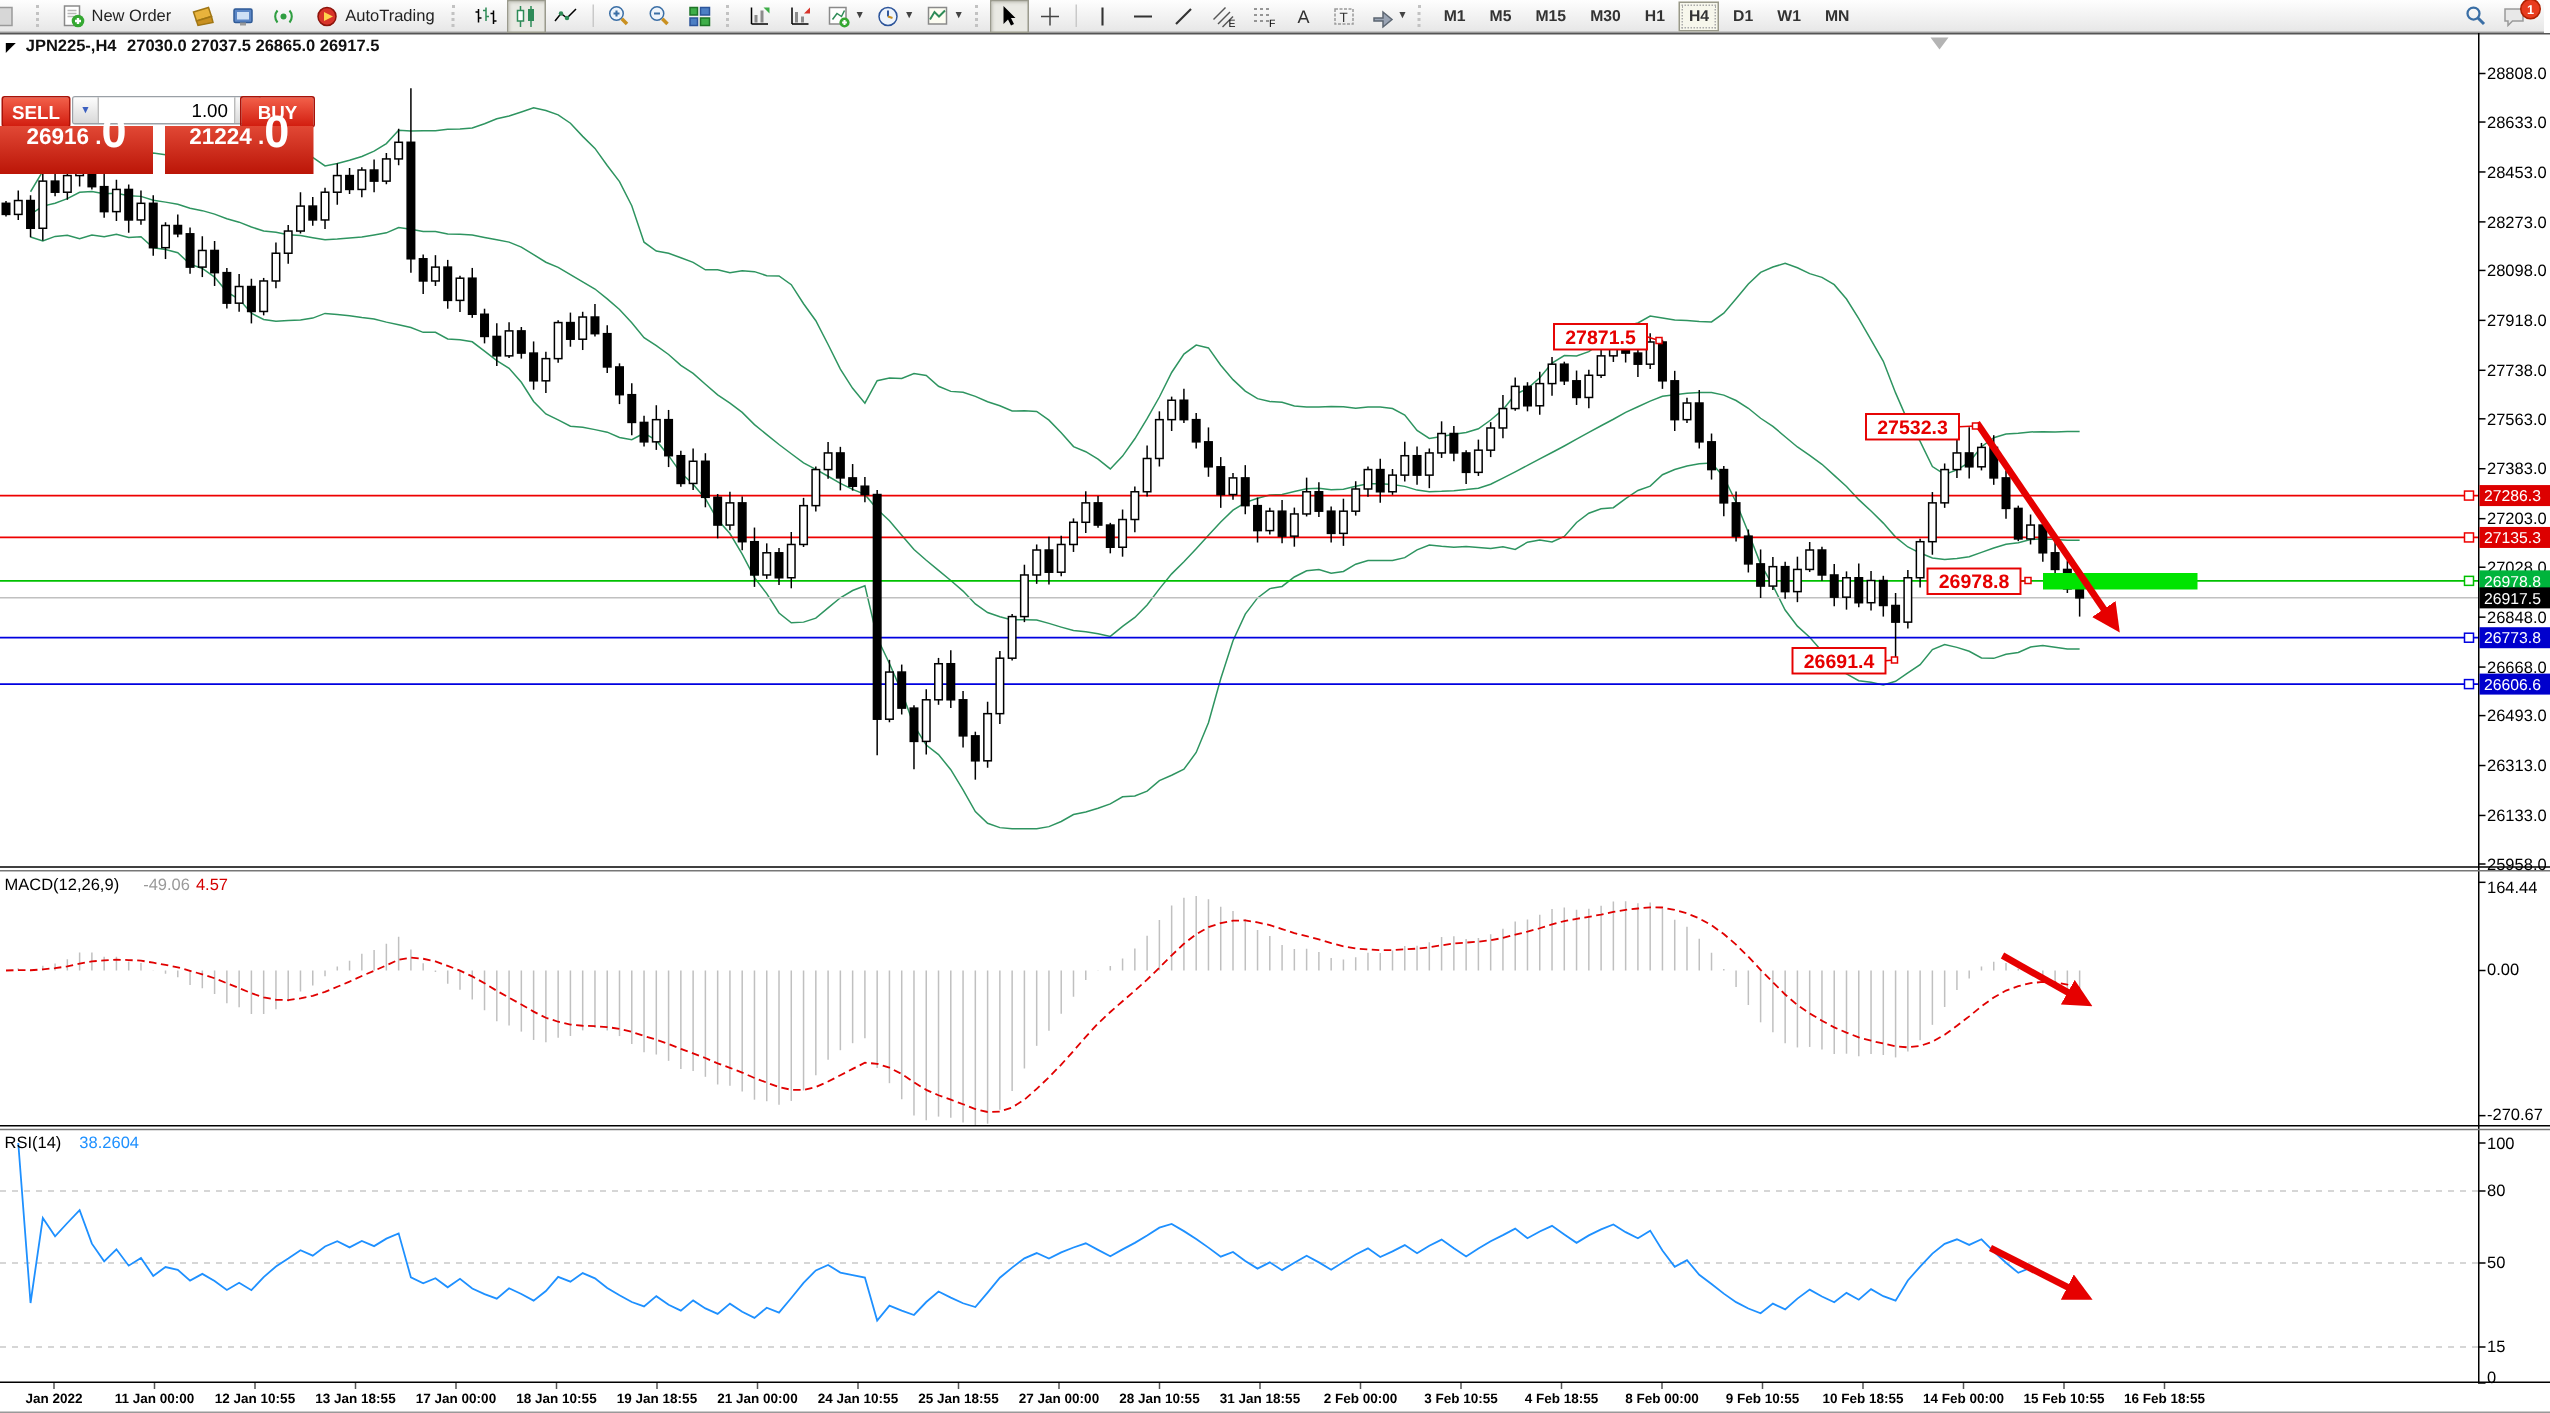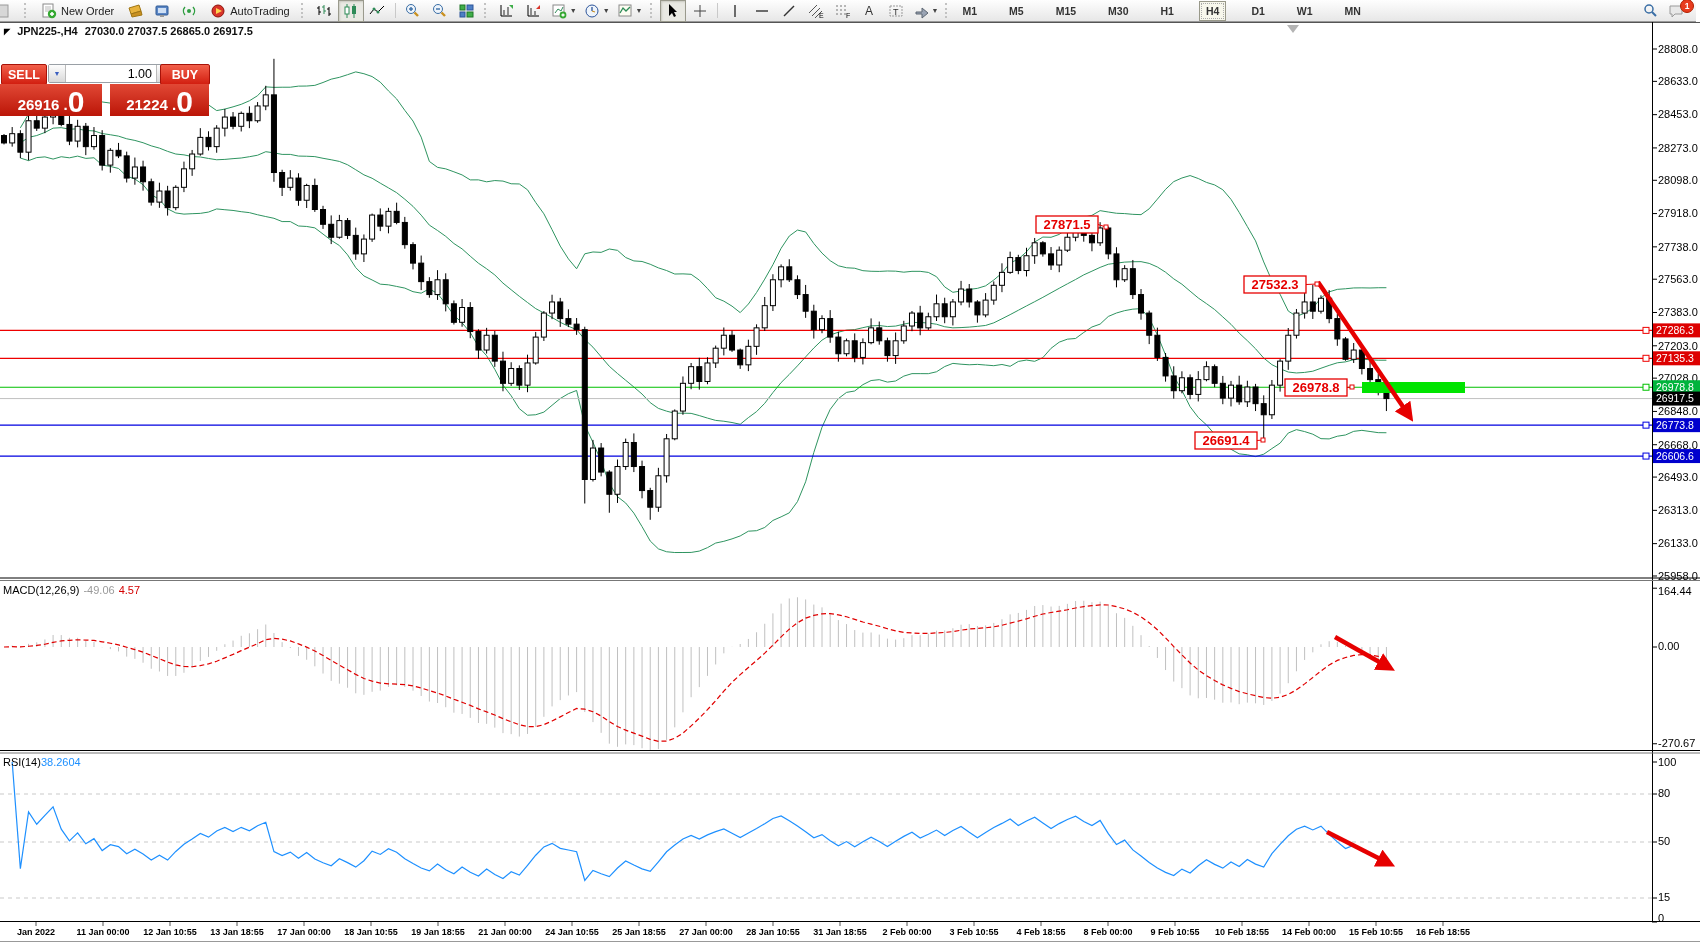--- a/index.html
+++ b/index.html
@@ -37,30 +37,30 @@
   #buy-btn{left:160px;top:7px;width:48px;height:19px}
   .spin{position:absolute;left:48px;top:7px;width:126px;height:19px;display:flex;
     border:1px solid #9aa0a6;background:#fff;box-sizing:border-box;border-radius:2px}
   .spin .sbtn{width:17px;background:linear-gradient(#fdfdfd,#d9d9d9);color:#3b5fc0;
     font-size:7px;display:flex;align-items:center;justify-content:center;border:0}
   .spin .sbtn.dn{border-right:1px solid #bbb}
   .spin .sbtn.up{border-left:1px solid #bbb}
   .spin input{flex:1;width:60px;border:none;outline:none;text-align:right;
     font:12.5px "Liberation Sans",sans-serif;padding:0 4px 0 0;color:#000}
   .block{position:absolute;top:27px;height:32px;background:linear-gradient(#e14835,#bb1507);
-    color:#fff;display:flex;align-items:flex-end;justify-content:center;padding-bottom:1px;box-sizing:border-box}
+    color:#fff;display:flex;align-items:flex-end;justify-content:center;padding-bottom:14px;box-sizing:border-box}
   #sell-block{left:0;width:102px}
   #buy-block{left:110px;width:99px}
   .p-small{font:bold 15px "Liberation Sans",sans-serif;line-height:20px}
   .p-big{font:bold 30px "Liberation Sans",sans-serif;line-height:27px}
   #macd-label{position:absolute;left:3px;top:584px;z-index:4;font:11px "Liberation Sans",sans-serif;color:#000}
-  #macd-label .v1{color:#9a9a9a;margin-left:4px}
+  #macd-label .v1{color:#9a9a9a;margin-left:16px}
   #macd-label .v2{color:#d40000;margin-left:4px}
   #rsi-label{position:absolute;left:3px;top:756px;z-index:4;font:11px "Liberation Sans",sans-serif;color:#000}
-  #rsi-label .v1{color:#1e90ff;margin-left:0}
+  #rsi-label .v1{color:#1e90ff;margin-left:12px}
   #chart-svg{position:absolute;left:0;top:0;z-index:1}
   svg text{font-family:"Liberation Sans",sans-serif}
 </style>
 </head>
 <body>
 
 <div class="toolbar">
   <span class="tb" style="margin-left:-8px">
     <svg width="14" height="16">
         <rect x="-6" y="2" width="14" height="12" fill="#d7d7d7" stroke="#9a9a9a"></rect>
@@ -258,21 +258,21 @@
     <text x="5" y="11.5" font-size="9" fill="#333">T</text>
       </svg>
   </span>
   <span class="tb">
     <svg width="16" height="16">
         <polygon points="2,9 8,9 8,5 14,10 8,15 8,11 2,11" fill="#9aa4b4" stroke="#5c6672"></polygon>
       </svg>
     <span class="caret">▼</span>
   </span>
   <span class="grip"></span>
-  <span id="tf-slot" style="display:inline-flex;gap:18px">
+  <span id="tf-slot" style="display:inline-flex;gap:2px">
       <span class="tf">M1</span>
       <span class="tf">M5</span>
       <span class="tf">M15</span>
       <span class="tf">M30</span>
       <span class="tf">H1</span>
       <span class="tf active">H4</span>
       <span class="tf">D1</span>
       <span class="tf">W1</span>
       <span class="tf">MN</span>
     </span>

